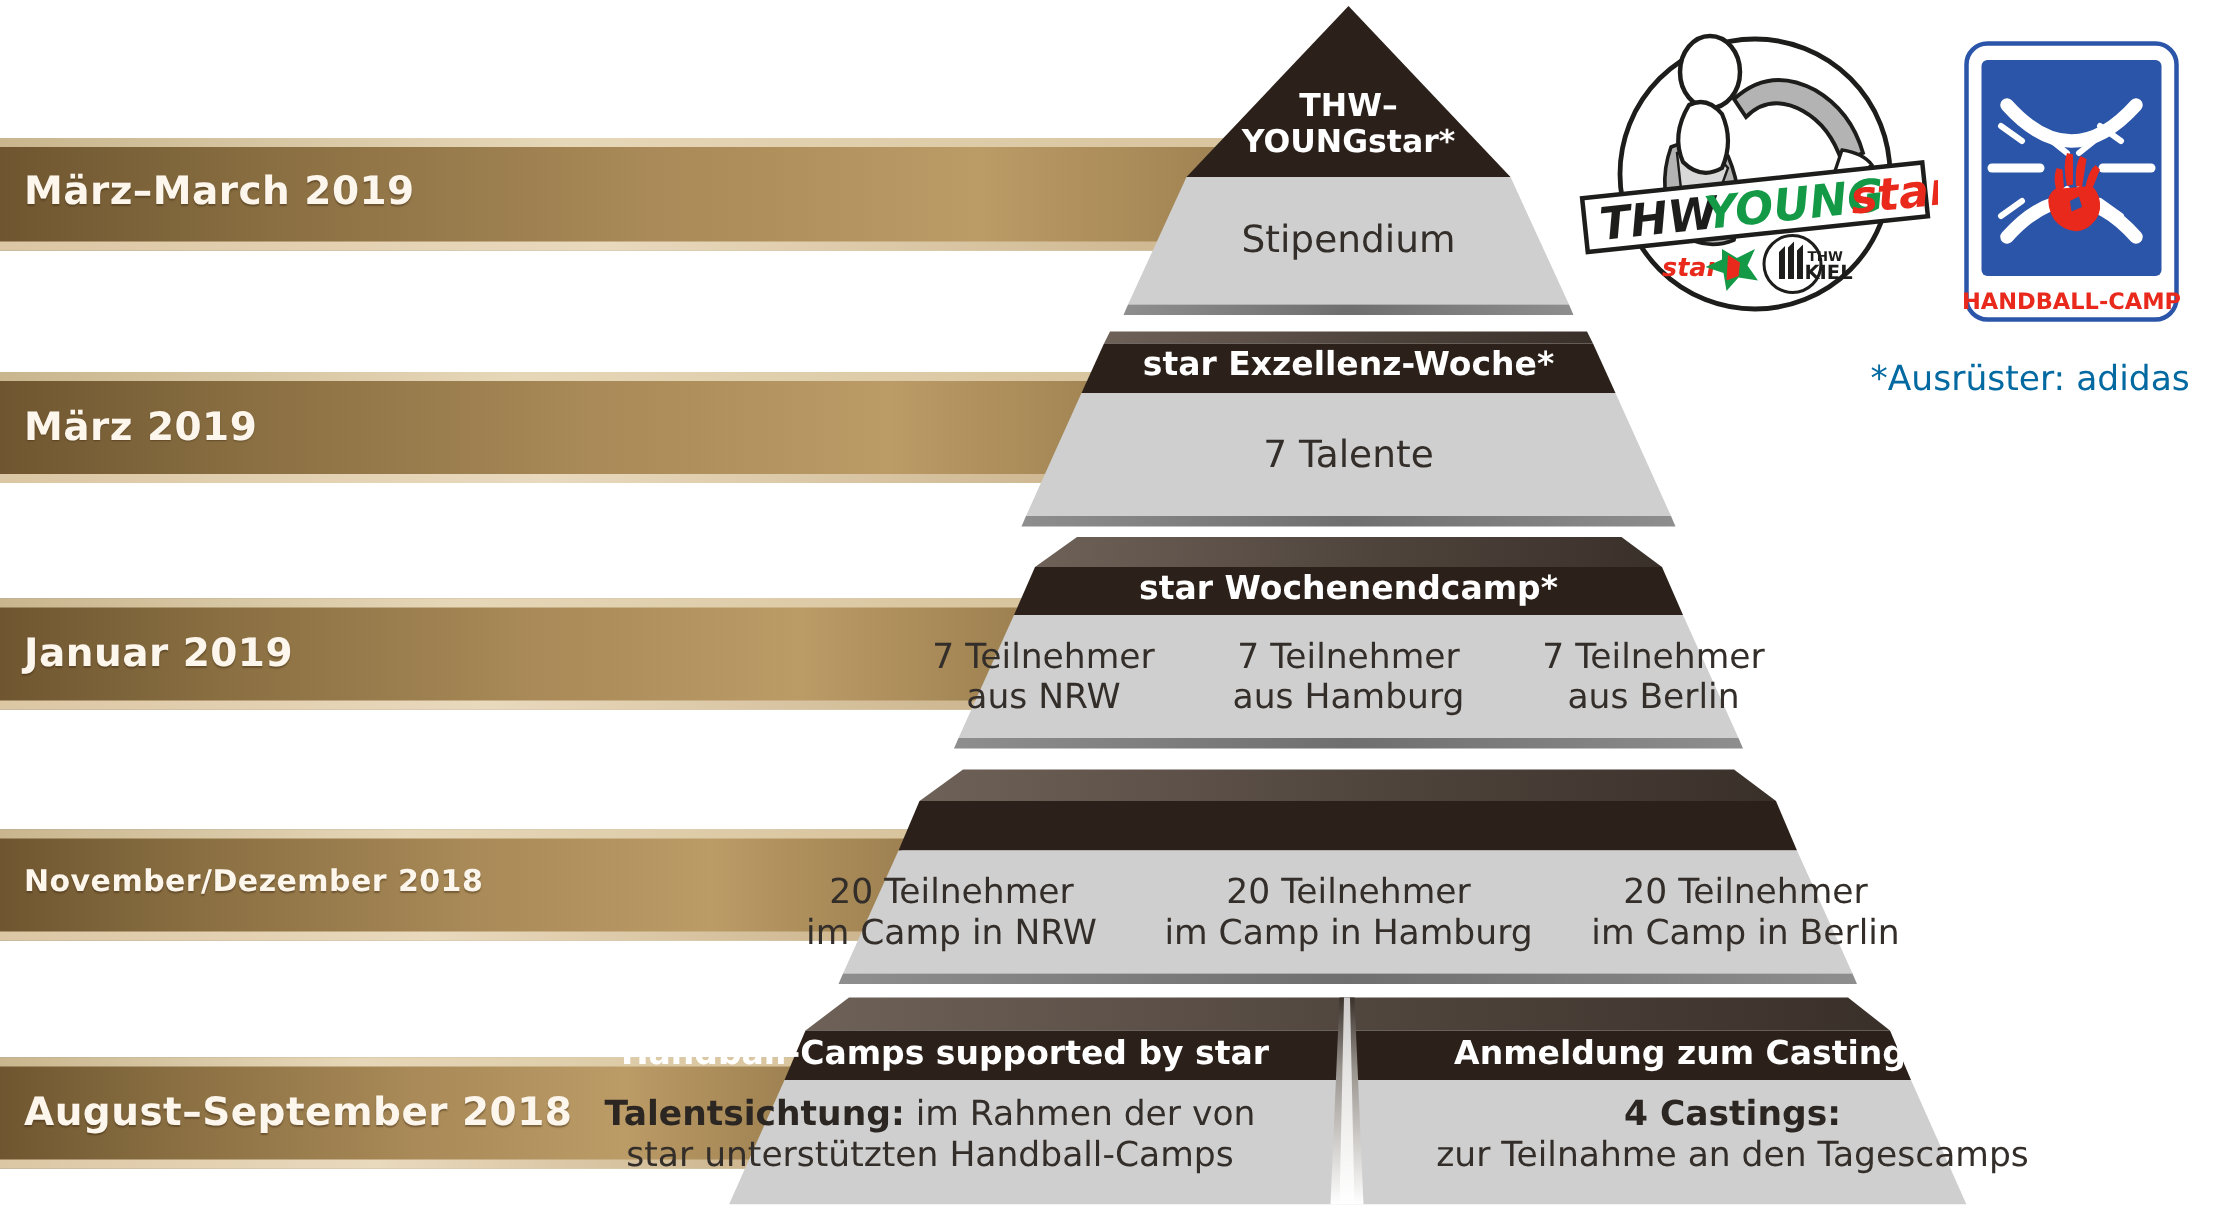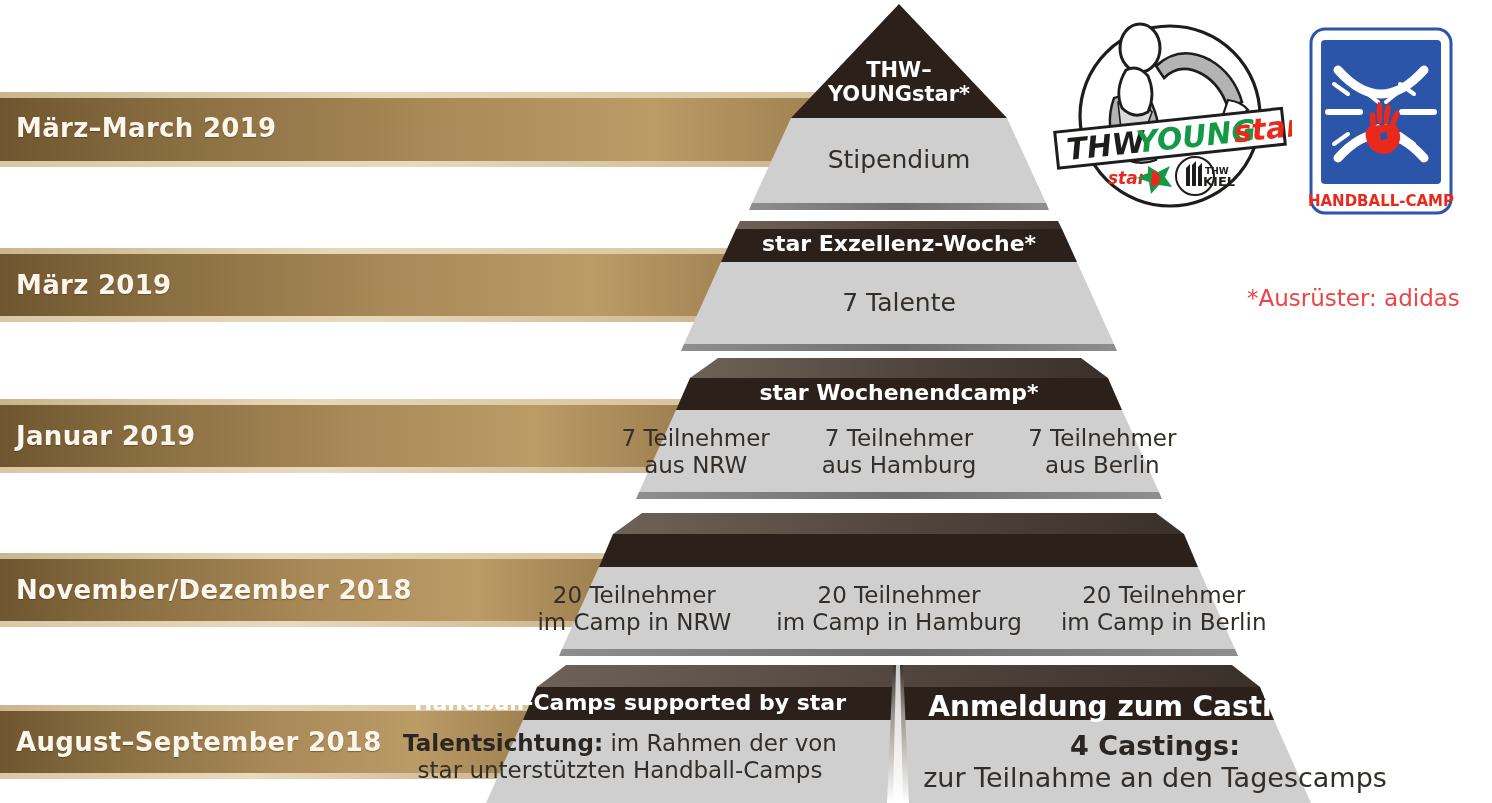--- a/index.html
+++ b/index.html
@@ -25,23 +25,22 @@
     white-space:nowrap;
   }
   .tier-body{
     position:absolute;color:#332e29;text-align:center;
     font-family:"DejaVu Sans","Liberation Sans",sans-serif;
     line-height:1.18;
   }
   .tier-body b{font-weight:bold;color:#2b2622;}
 
   .footnote{
-    position:absolute;color:#ef4444;
-    font-family:"DejaVu Sans","Liberation Sans",sans-serif;
-    margin-top:45px;
+    position:absolute;color:#0369a1;
+    font-family:"DejaVu Sans","Liberation Sans",sans-serif;
   }
 
   
   .logo-box{position:absolute;}
   .lg-text{font-family:"DejaVu Sans","Liberation Sans",sans-serif;font-weight:bold;}
 </style>
 </head>
 <body>
 
 <div id="stage">
@@ -160,21 +159,21 @@
       <polygon points="523,720 1274,720 1311,803 486,803" fill="#cfcfcf"></polygon>
 
       <polygon points="893,665 903,665 909,803 887,803" fill="url(#gapGrad)"></polygon>
       <polygon points="896,665 900,665 903,803 893,803" fill="#ffffff" opacity="0.75"></polygon>
     </g>
   </svg>
 
   <div class="date-label" style="left:16px;top:113px;font-size:26px;">März–March 2019</div>
   <div class="date-label" style="left:16px;top:270px;font-size:26px;">März 2019</div>
   <div class="date-label" style="left:16px;top:421px;font-size:26px;">Januar 2019</div>
-  <div class="date-label" style="left:16px;top:575px;font-size:26px;">November/Dezember 2018</div>
+  <div class="date-label" style="left:16px;top:575px;font-size:20px;">November/Dezember 2018</div>
   <div class="date-label" style="left:16px;top:727px;font-size:26px;">August–September 2018</div>
 
   <div class="tier-head" style="left:799px;top:58px;width:200px;font-size:21px;line-height:1.16;">
     <div>THW–</div>
     <div>YOUNGstar*</div>
   </div>
   <div class="tier-body" style="left:749px;top:145px;width:300px;font-size:25px;">
     <div>Stipendium</div>
   </div>
 
@@ -215,22 +214,22 @@
   </div>
 
   <div class="tier-head" style="left:370px;top:690px;width:520px;font-size:22px;">Handball-Camps supported by star</div>
   <div class="tier-body" style="left:350px;top:730px;width:540px;font-size:23px;">
     <div>
       <b>Talentsichtung:</b><span> im Rahmen der von</span>
     </div>
     <div>star unterstützten Handball-Camps</div>
   </div>
 
-  <div class="tier-head" style="left:910px;top:690px;width:420px;font-size:28px;">Anmeldung zum Casting</div>
-  <div class="tier-body" style="left:905px;top:730px;width:500px;font-size:27px;">
+  <div class="tier-head" style="left:910px;top:690px;width:420px;font-size:22px;">Anmeldung zum Casting</div>
+  <div class="tier-body" style="left:905px;top:730px;width:500px;font-size:23px;">
     <div>
       <b>4 Castings:</b>
     </div>
     <div>zur Teilnahme an den Tagescamps</div>
   </div>
 
   <div class="footnote" style="left:1247px;top:240px;font-size:23px;">*Ausrüster: adidas</div>
 
   <div class="logo-box" style="left:1052px;top:8px;width:240px;height:205px;">
     <svg viewBox="0 0 240 205" width="240" height="205">

